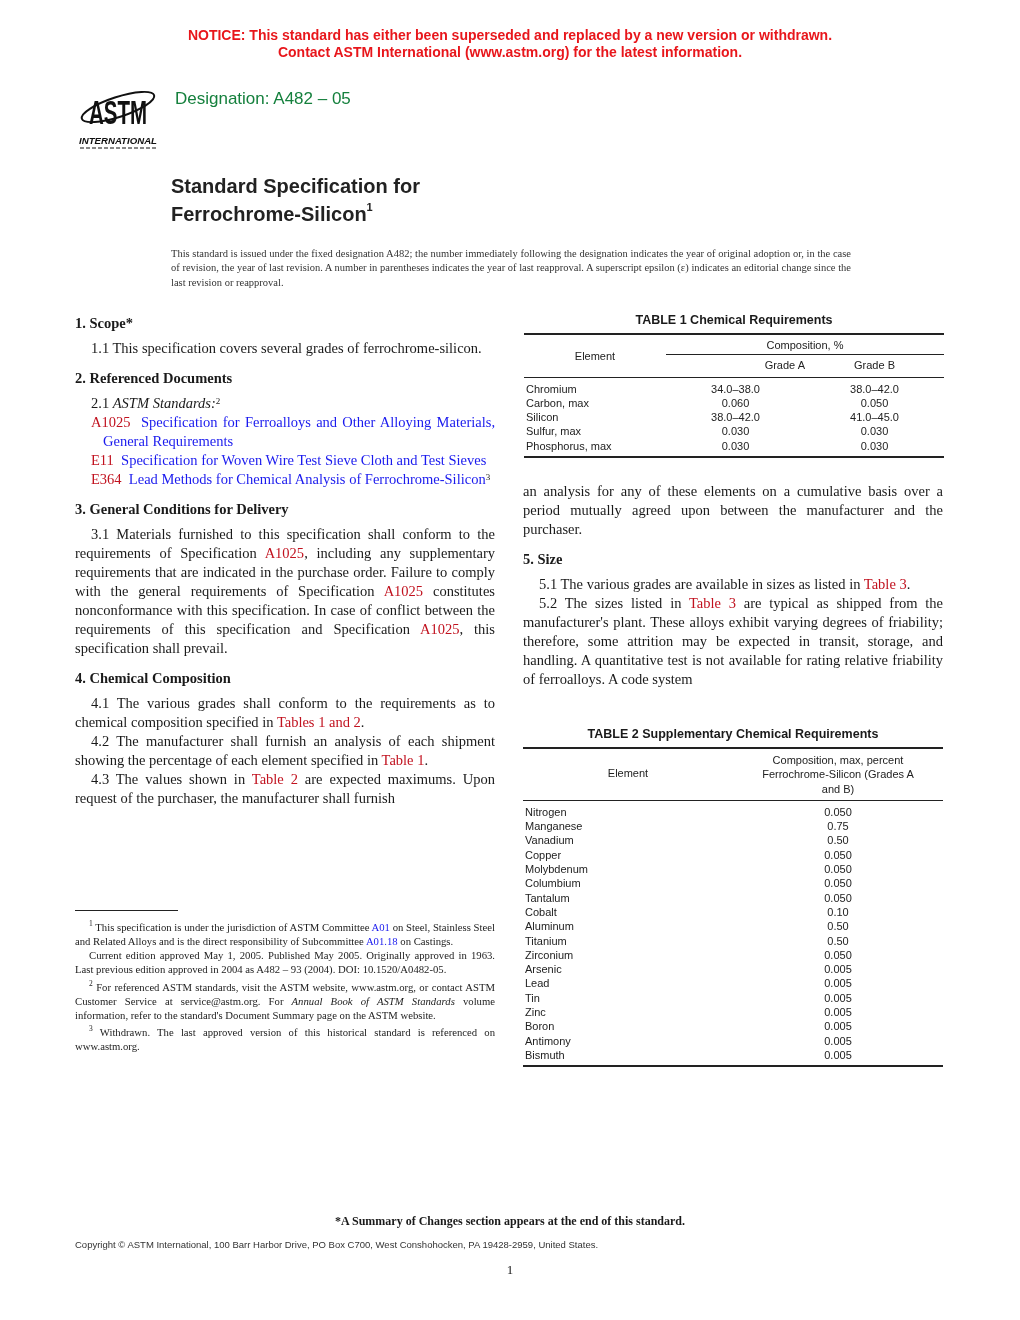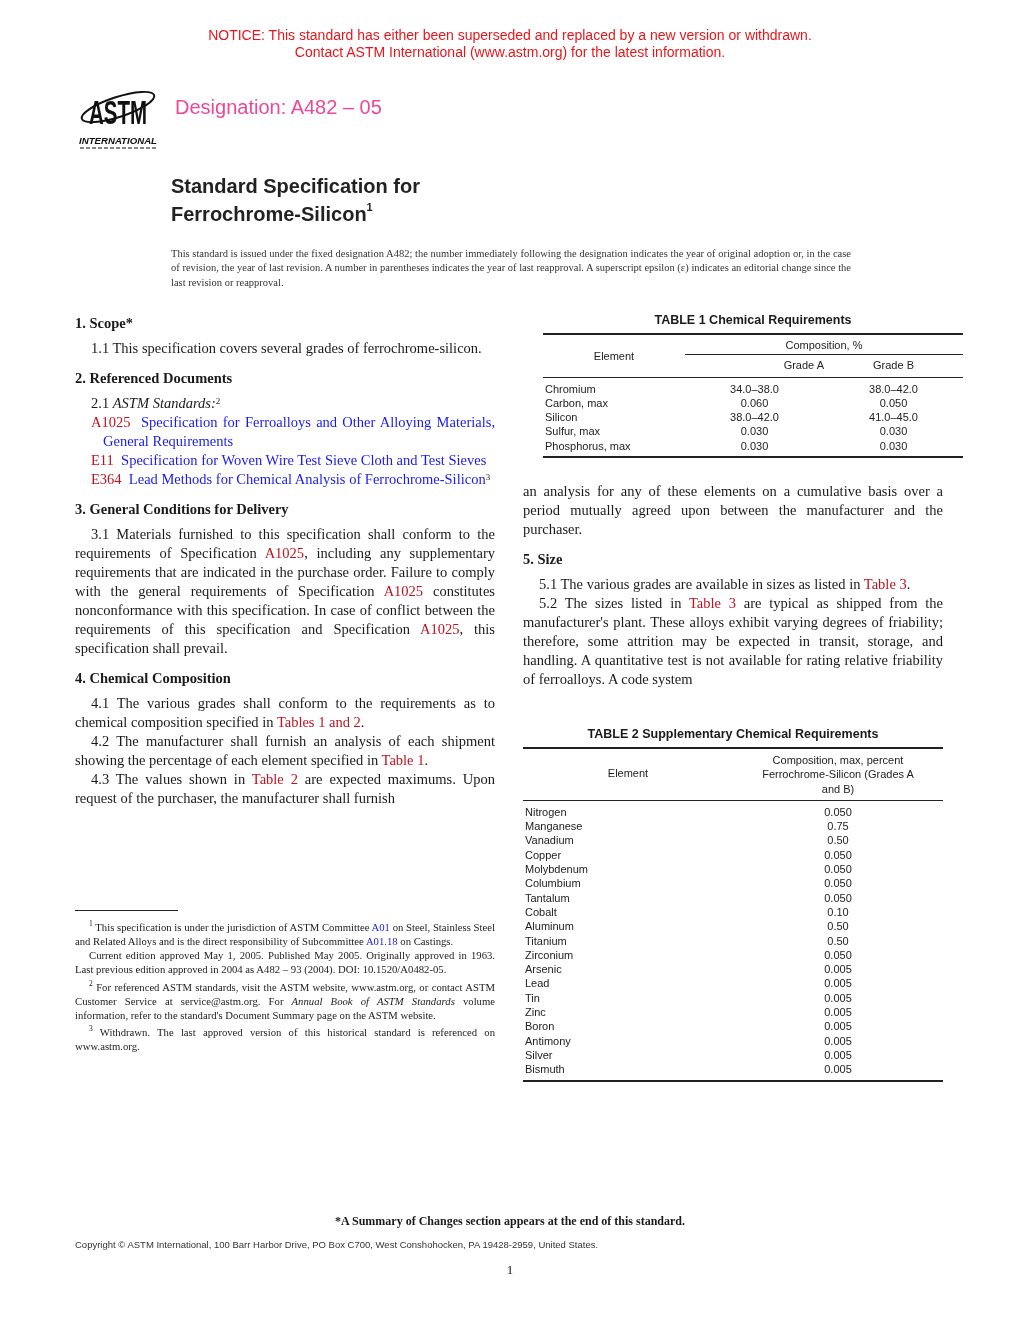--- a/index.html
+++ b/index.html
@@ -1,23 +1,23 @@
 <!DOCTYPE html>
 <html><head>
 <meta charset="utf-8">
 <style>
   html, body { margin: 0; padding: 0; background: #ffffff; }
   body { width: 1020px; height: 1320px; position: relative; overflow: hidden; color: #1a1a1a; }
   .abs { position: absolute; }
   .sans { font-family: "Liberation Sans", "DejaVu Sans", sans-serif; }
   .serif { font-family: "Liberation Serif", "DejaVu Serif", serif; }
 
-  .notice { left: 0; width: 1020px; top: 27px; text-align: center; color: #e8161b; font-weight: normal; font-size: 14px; line-height: 17px; }
+  .notice { left: 0; width: 1020px; top: 27px; text-align: center; color: #e8161b; font-weight: bold; font-size: 14px; line-height: 17px; }
   .logo { left: 76px; top: 80px; width: 84px; height: 70px; }
-  .designation { left: 175px; top: 96px; font-size: 20px; color: #ec4899; }
+  .designation { left: 175px; top: 89px; font-size: 17px; color: #15803d; }
   .title { left: 171px; top: 175px; font-size: 20px; font-weight: bold; line-height: 23px; color: #222; }
   .title sup { font-size: 11px; position: relative; top: -2px; }
   .intro { left: 171px; top: 247px; width: 680px; font-size: 10.5px; line-height: 14.3px; color: #333; text-align: justify; }
 
   .col { width: 420px; font-size: 14.5px; line-height: 19px; text-align: justify; }
   .col p { margin: 0; text-indent: 16px; }
   .col p.noind { text-indent: 0; }
   .h { font-weight: bold; font-size: 14.5px; margin: 0 0 6px 0; }
   .sec { margin-bottom: 11px; }
   .red { color: #c1121f; }
@@ -95,21 +95,21 @@
 </div>
 
 <div class="abs fn-rule"></div>
 <div class="abs fn serif">
   <p><sup>1</sup><span> This specification is under the jurisdiction of ASTM Committee </span><span class="blue">A01</span><span> on Steel, Stainless Steel and Related Alloys and is the direct responsibility of Subcommittee </span><span class="blue">A01.18</span><span> on Castings.</span></p>
   <p>Current edition approved May 1, 2005. Published May 2005. Originally approved in 1963. Last previous edition approved in 2004 as A482 – 93 (2004). DOI: 10.1520/A0482-05.</p>
   <p><sup>2</sup><span> For referenced ASTM standards, visit the ASTM website, www.astm.org, or contact ASTM Customer Service at service@astm.org. For </span><i>Annual Book of ASTM Standards</i><span> volume information, refer to the standard's Document Summary page on the ASTM website.</span></p>
   <p><sup>3</sup><span> Withdrawn. The last approved version of this historical standard is referenced on www.astm.org.</span></p>
 </div>
 
-<div class="abs" style="left:543px; top:313px; width:420px;">
+<div class="abs" style="left:524px; top:313px; width:420px;">
   <div class="tbl-title sans">TABLE 1   Chemical Requirements</div>
   <table class="t sans" style="margin-top:6px;">
     <thead>
       <tr class="bt">
         <th rowspan="2" class="bb" style="width:138px; text-align:center;">Element</th>
         <th colspan="2" class="bb" style="text-align:center; padding-top:3px; padding-bottom:2px;">Composition, %</th>
       </tr>
       <tr class="bb">
         <th style="text-align:right; padding:3px 0 4px;">Grade A</th>
         <th style="text-align:center; padding:3px 0 4px;">Grade B</th>
@@ -231,24 +231,20 @@
           <td style="text-align:center">0.005</td>
         </tr>
         <tr>
           <td>Boron</td>
           <td style="text-align:center">0.005</td>
         </tr>
         <tr>
           <td>Antimony</td>
           <td style="text-align:center">0.005</td>
         </tr>
-        <tr>
-          <td>Silver</td>
-          <td style="text-align:center">0.005</td>
-        </tr>
         <tr class="bbb">
           <td style="padding-bottom: 3px;">Bismuth</td>
           <td style="text-align: center; padding-bottom: 3px;">0.005</td>
         </tr>
       </tbody>
   </table>
 </div>
 
 <div class="abs summary serif">*A Summary of Changes section appears at the end of this standard.</div>
 <div class="abs copyright sans">Copyright © ASTM International, 100 Barr Harbor Drive, PO Box C700, West Conshohocken, PA 19428-2959, United States.</div>

